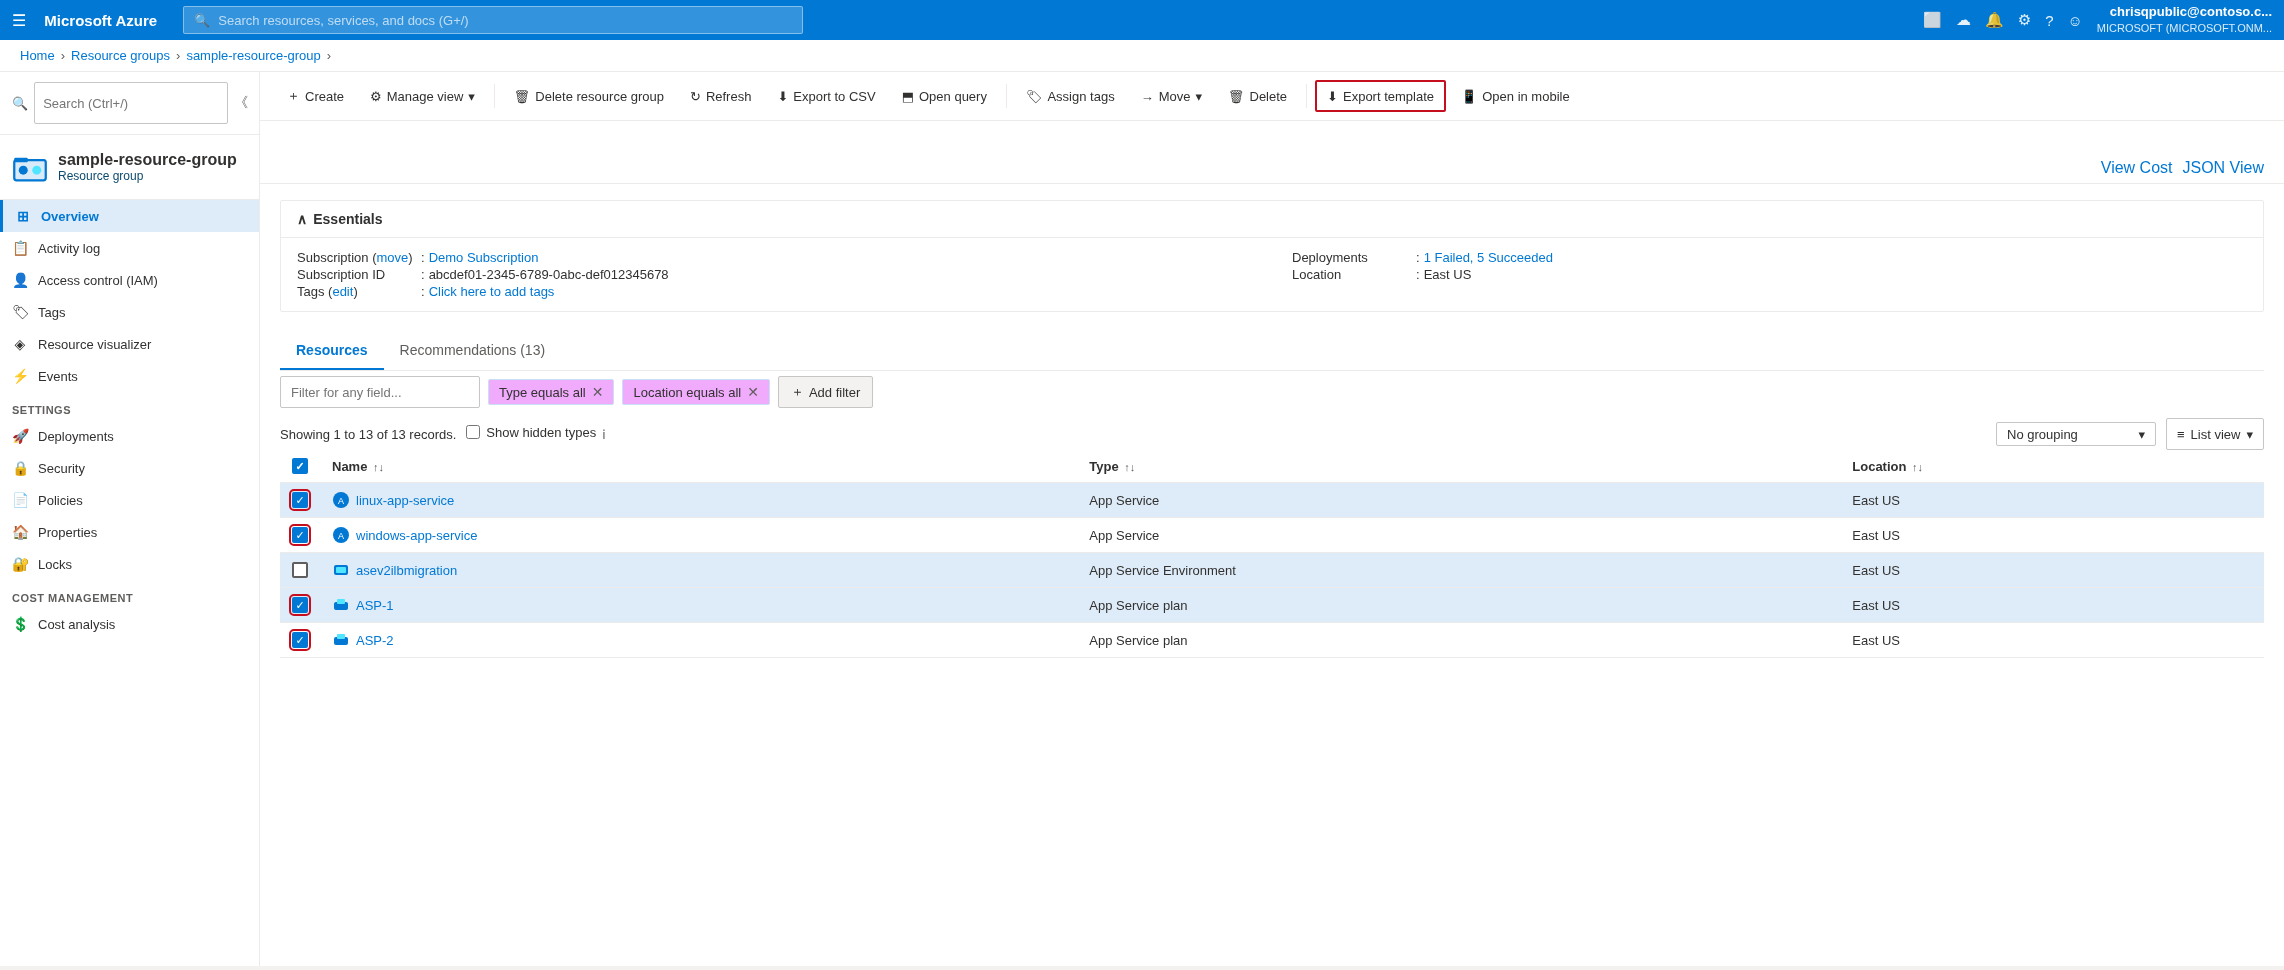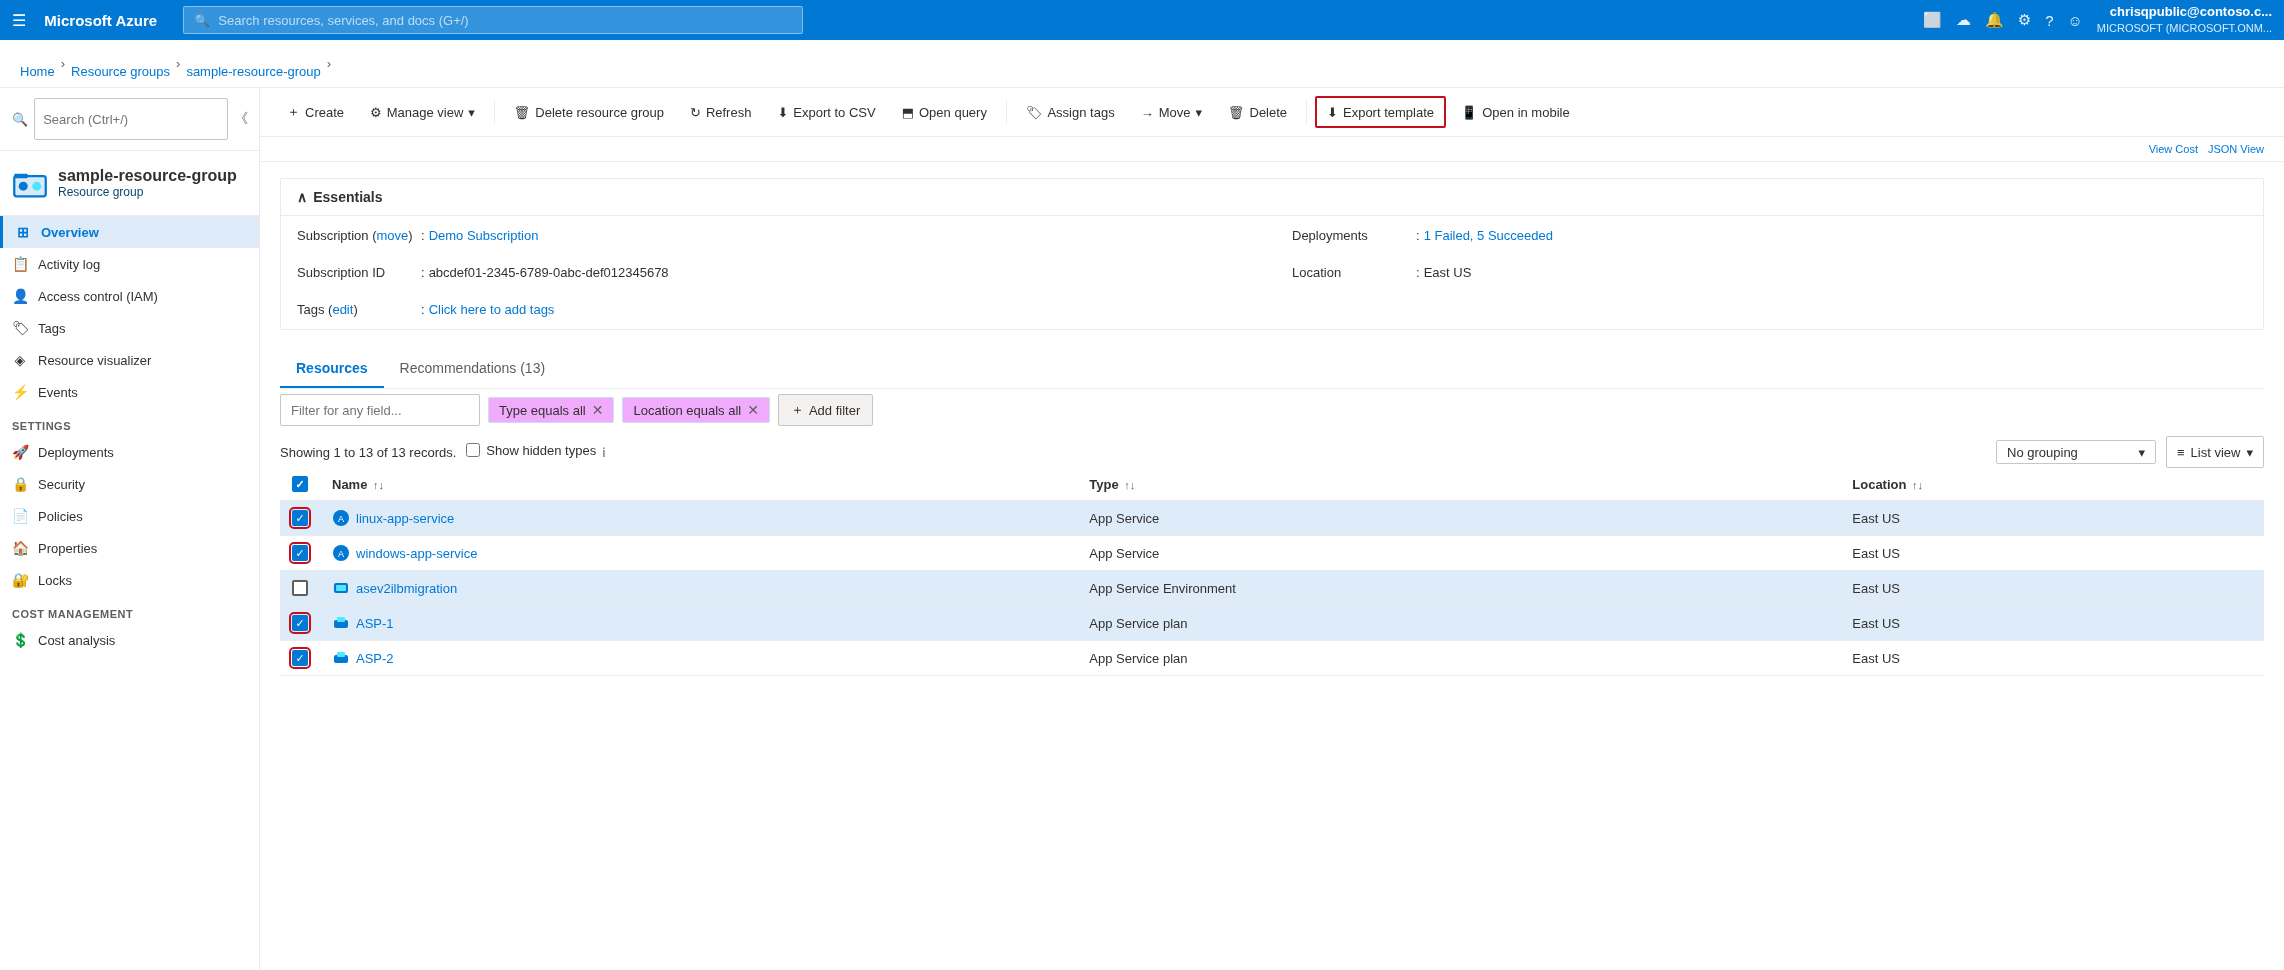--- a/index.html
+++ b/index.html
@@ -43,21 +43,21 @@
       background: white;
       padding: 8px 20px;
       font-size: 13px;
       color: #0078d4;
       border-bottom: 1px solid #edebe9;
       display: flex;
       align-items: center;
       gap: 4px;
     }
     .breadcrumb span { color: #323130; }
-    .breadcrumb a { color: #0078d4; text-decoration: none; margin-top: 16px; }
+    .breadcrumb a { color: #0078d4; text-decoration: none; }
     .breadcrumb .sep { color: #605e5c; margin: 0 2px; }
 
     
     .main-layout {
       display: flex;
       height: calc(100vh - 40px - 36px);
       overflow: hidden;
     }
 
     
@@ -183,21 +183,21 @@
       gap: 6px;
       border-bottom: 1px solid #edebe9;
       font-weight: 600;
       font-size: 14px;
       cursor: pointer;
     }
     .essentials-body {
       padding: 12px 16px;
       display: grid;
       grid-template-columns: 1fr 1fr;
-      gap: 22px 40px;
+      gap: 2px 40px;
     }
     .essentials-row {
       display: flex;
       gap: 4px;
       font-size: 13px;
       align-items: baseline;
     }
     .essentials-label { color: #323130; min-width: 120px; }
     .essentials-sep { color: #323130; }
     .essentials-value { color: #323130; }
@@ -388,21 +388,21 @@
 
     
     .top-links {
       display: flex;
       gap: 10px;
       padding: 6px 20px;
       border-bottom: 1px solid #edebe9;
       justify-content: flex-end;
       background: white;
     }
-    .top-links a { color: #0078d4; font-size: 11px; text-decoration: none; cursor: pointer; }
+    .top-links a { color: #0078d4; font-size: 16px; text-decoration: none; cursor: pointer; margin-top: 32px; }
   </style>
 </head>
 <body>
 
 <div class="top-nav">
   <span class="hamburger">☰</span>
   <span class="brand">Microsoft Azure</span>
   <div class="search-bar">
     <span class="search-icon-nav">🔍</span>
     <span style="opacity:0.75;font-size:13px;">Search resources, services, and docs (G+/)</span>

